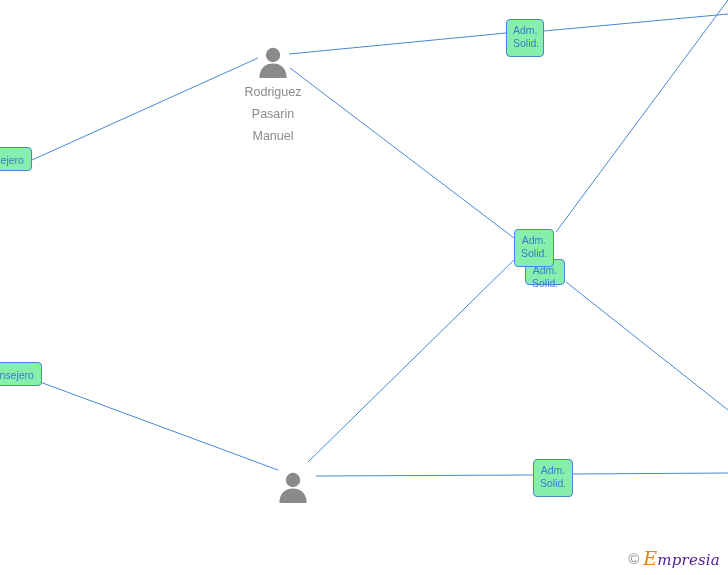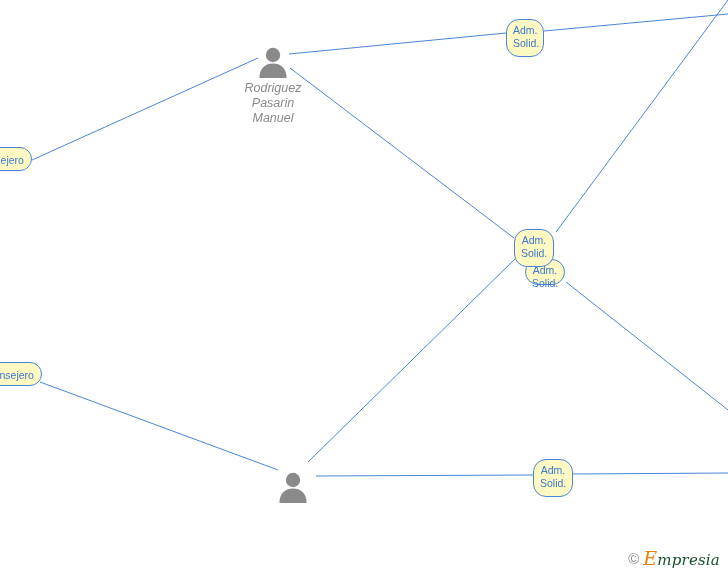--- a/index.html
+++ b/index.html
@@ -24,40 +24,39 @@
     width: 728px;
     height: 575px;
   }
   .person-node {
     position: absolute;
     width: 120px;
     margin-left: -60px;
     text-align: center;
     color: #8a8a8a;
     font-size: 12.5px;
-    line-height: 15px;
-    font-style: italic;
+    line-height: 22px;
   }
   .person-icon {
     display: block;
     margin: 0 auto 2px auto;
     width: 34px;
     height: 34px;
   }
   .person-label {
     display: block;
     white-space: pre-line;
     color: #8a8a8a;
   }
   .rel-badge {
     position: absolute;
     box-sizing: border-box;
     border: 1px solid #4a86d8;
-    border-radius: 13px;
-    background: #fef9c3;
+    border-radius: 4px;
+    background: #86efac;
     color: #3b7ad0;
     font-size: 10.5px;
     line-height: 13px;
     text-align: center;
     padding: 4px 6px 5px 6px;
     white-space: pre-line;
   }
   .rel-badge.wide {
     padding: 4px 8px 5px 8px;
   }
@@ -83,21 +82,21 @@
     font-family: "DejaVu Serif", serif;
     font-style: italic;
     font-size: 15px;
     letter-spacing: .2px;
   }
   #watermark .brand .brand-initial {
     color: #e8820c;
     font-size: 19px;
   }
   #watermark .brand .brand-rest {
-    color: #14532d;
+    color: #4c1d95;
   }
 </style>
 </head>
 <body>
 
 <div id="graph-canvas">
 
   <svg id="edge-layer" viewBox="0 0 728 575" xmlns="http://www.w3.org/2000/svg">
       <line x1="289" y1="54" x2="506" y2="33" stroke="#4a86d8" stroke-width="1"></line>
       <line x1="544" y1="31" x2="728" y2="14" stroke="#4a86d8" stroke-width="1"></line>

